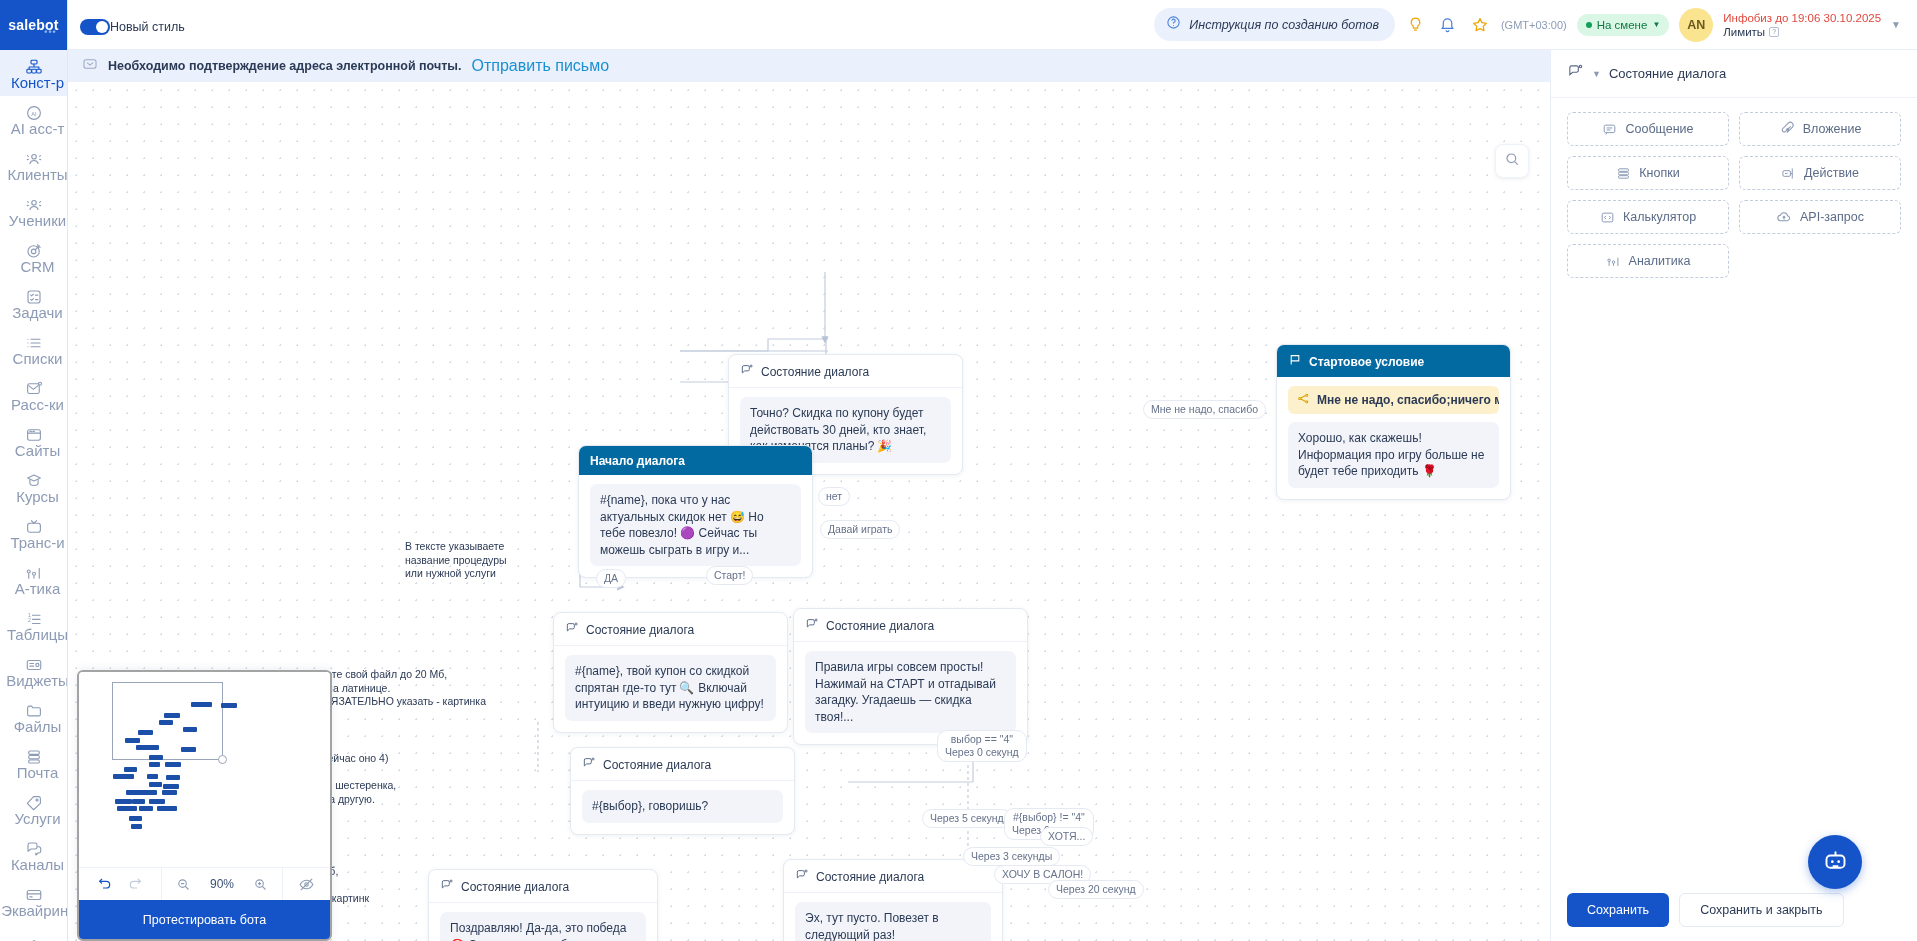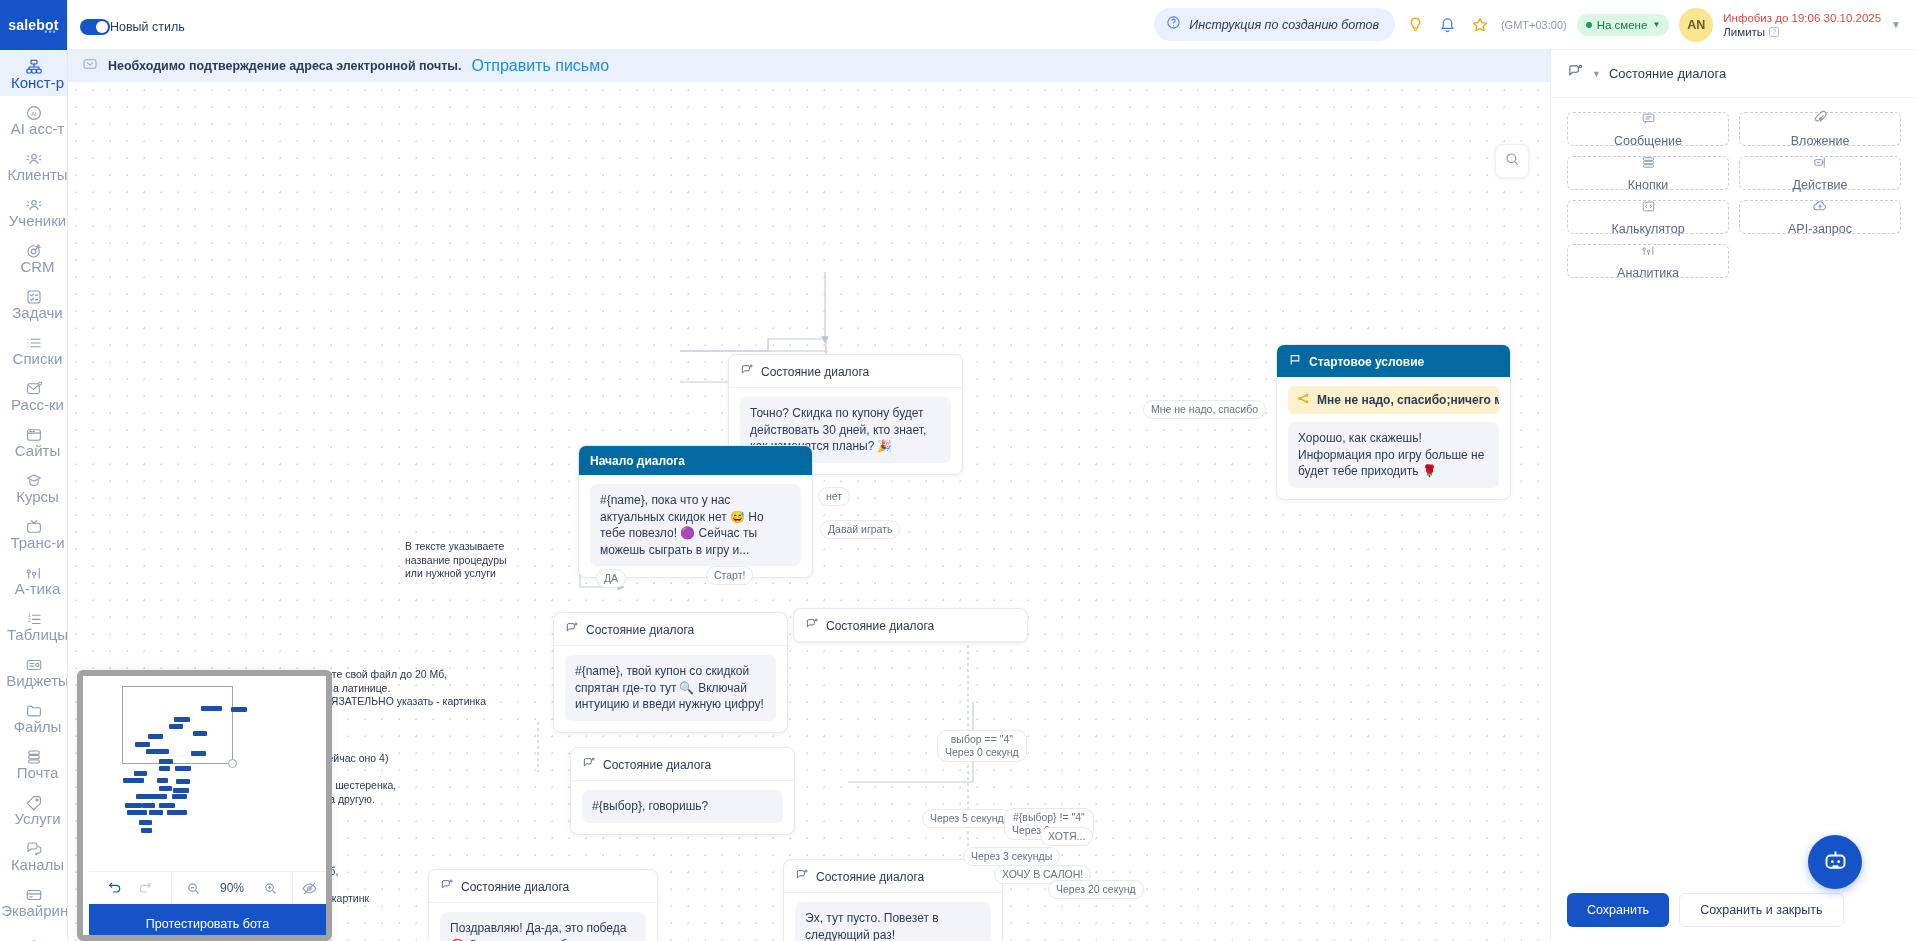--- a/index.html
+++ b/index.html
@@ -131,22 +131,22 @@
     line-height: 13px; white-space: nowrap; z-index: 9;
   }
   .note {
     position: absolute; font-size: 10.5px; line-height: 13.5px; color: #2b3a55; white-space: pre;
   }
   #edges { position: absolute; left: 0; top: 0; width: 1482px; height: 859px; pointer-events: none; }
 
   
   #minimap-wrap {
     position: absolute; left: 77px; top: 670px; width: 255px; height: 271px;
-    background: #fff; border: 6px solid #a3a3a3; border-radius: 6px;
-    box-shadow: 0 -1px 8px rgba(30,50,90,.09); z-index: 28; overflow: hidden; padding-left: 6px;
+    background: #fff; border: 2px solid #a3a3a3; border-radius: 6px;
+    box-shadow: 0 -1px 8px rgba(30,50,90,.09); z-index: 28; overflow: hidden;
   }
   #minimap { position: relative; width: 100%; height: 195px; background: #fff; }
   #mm-view { position: absolute; left: 33px; top: 10px; width: 111px; height: 78px; border: 1.5px solid #9aa5b8; }
   #mm-handle { position: absolute; left: 139px; top: 83px; width: 9px; height: 9px; border-radius: 50%; background: #fff; border: 1.5px solid #9aa5b8; }
   .mm-bar { position: absolute; height: 5px; background: #1b4fa8; border-radius: 1px; }
   #zoombar {
     height: 33px; border-top: 1px solid #edf1f8; display: flex; align-items: center;
   }
   .zb-group { display: flex; align-items: center; justify-content: center; gap: 14px; height: 100%; }
   .zb-sep { width: 1px; height: 100%; background: #edf1f8; }
@@ -169,21 +169,21 @@
   }
   #rp-head .t { font-size: 13px; color: #2b3a55; }
   #rp-head .chev { font-size: 9px; color: #8d9bb5; cursor: pointer; }
   #rp-grid {
     display: grid; grid-template-columns: 1fr 1fr; gap: 10px;
     padding: 14px 16px;
   }
   .dash-btn {
     height: 34px; border: 1px dashed #c3ccdd; border-radius: 6px;
     display: flex; align-items: center; justify-content: center; gap: 8px;
-    font-size: 12.5px; color: #5b6b88; cursor: pointer; background: #fff; flex-direction: column;
+    font-size: 12.5px; color: #5b6b88; cursor: pointer; background: #fff;
   }
   #rp-foot {
     margin-top: auto; padding: 14px 16px; display: flex; gap: 10px; align-items: center;
   }
   .btn-primary {
     background: #1554c8; color: #fff; border-radius: 6px; height: 34px;
     padding: 0 20px; font-size: 12.5px; display: flex; align-items: center;
     justify-content: center; cursor: pointer; border: none;
   }
   .btn-ghost {
@@ -551,20 +551,23 @@
           <div class="bubble">#{name}, твой купон со скидкой спрятан где-то тут 🔍 Включай интуицию и введи нужную цифру!</div>
         </div>
       </div>
       <div class="node" style="left: 725px; top: 526px; width: 235px;">
         <div class="node-head">
           <span style="color: rgb(91, 107, 136);"><svg width="14" height="14" viewBox="0 0 24 24" fill="none" stroke="currentColor" stroke-width="1.7">
               <path d="M4 7A2.5 2.5 0 0 1 6.5 4.5h7A2.5 2.5 0 0 1 16 7v4a2.5 2.5 0 0 1-2.5 2.5H8L4 17z"></path>
               <circle cx="19" cy="5.2" r="1.7"></circle>
             </svg></span>
           <span>Состояние диалога</span>
+        </div>
+        <div class="node-body">
+          <div class="bubble">Правила игры совсем просты! Нажимай на СТАРТ и отгадывай загадку. Угадаешь — скидка твоя!...</div>
         </div>
       </div>
       <div class="node" style="left: 502px; top: 665px; width: 225px;">
         <div class="node-head">
           <span style="color: rgb(91, 107, 136);"><svg width="14" height="14" viewBox="0 0 24 24" fill="none" stroke="currentColor" stroke-width="1.7">
               <path d="M4 7A2.5 2.5 0 0 1 6.5 4.5h7A2.5 2.5 0 0 1 16 7v4a2.5 2.5 0 0 1-2.5 2.5H8L4 17z"></path>
               <circle cx="19" cy="5.2" r="1.7"></circle>
             </svg></span>
           <span>Состояние диалога</span>
         </div>

